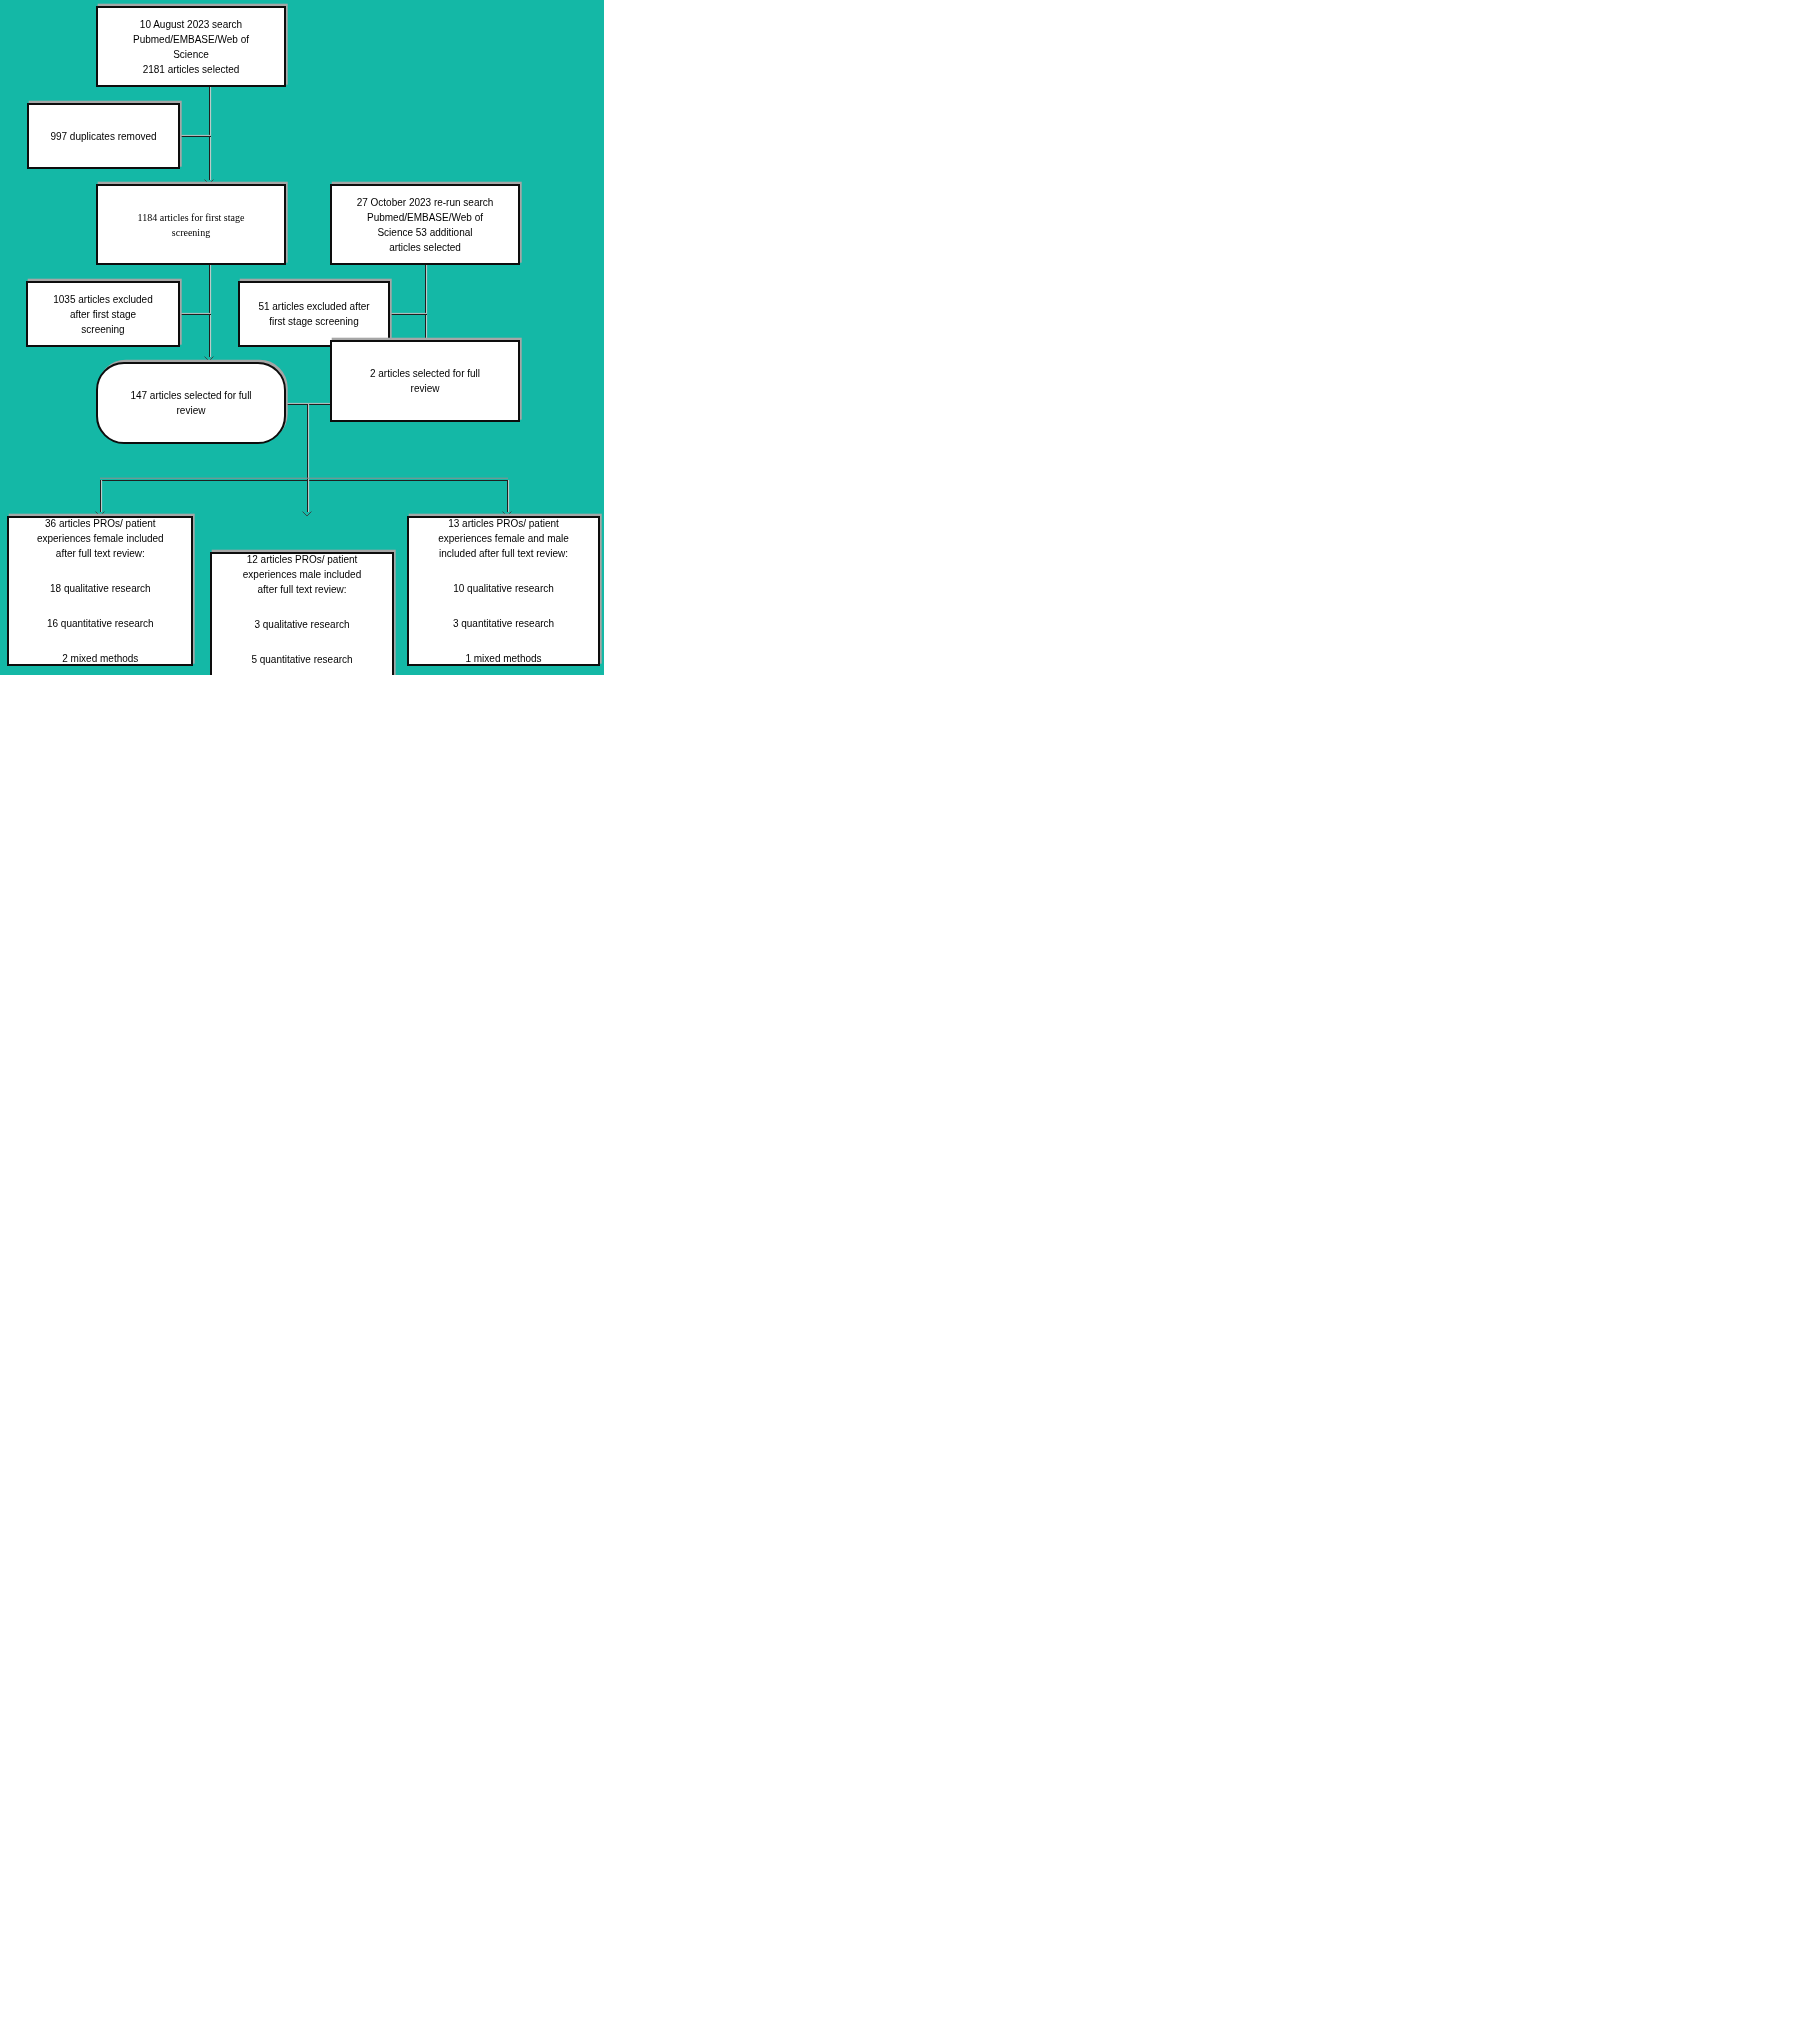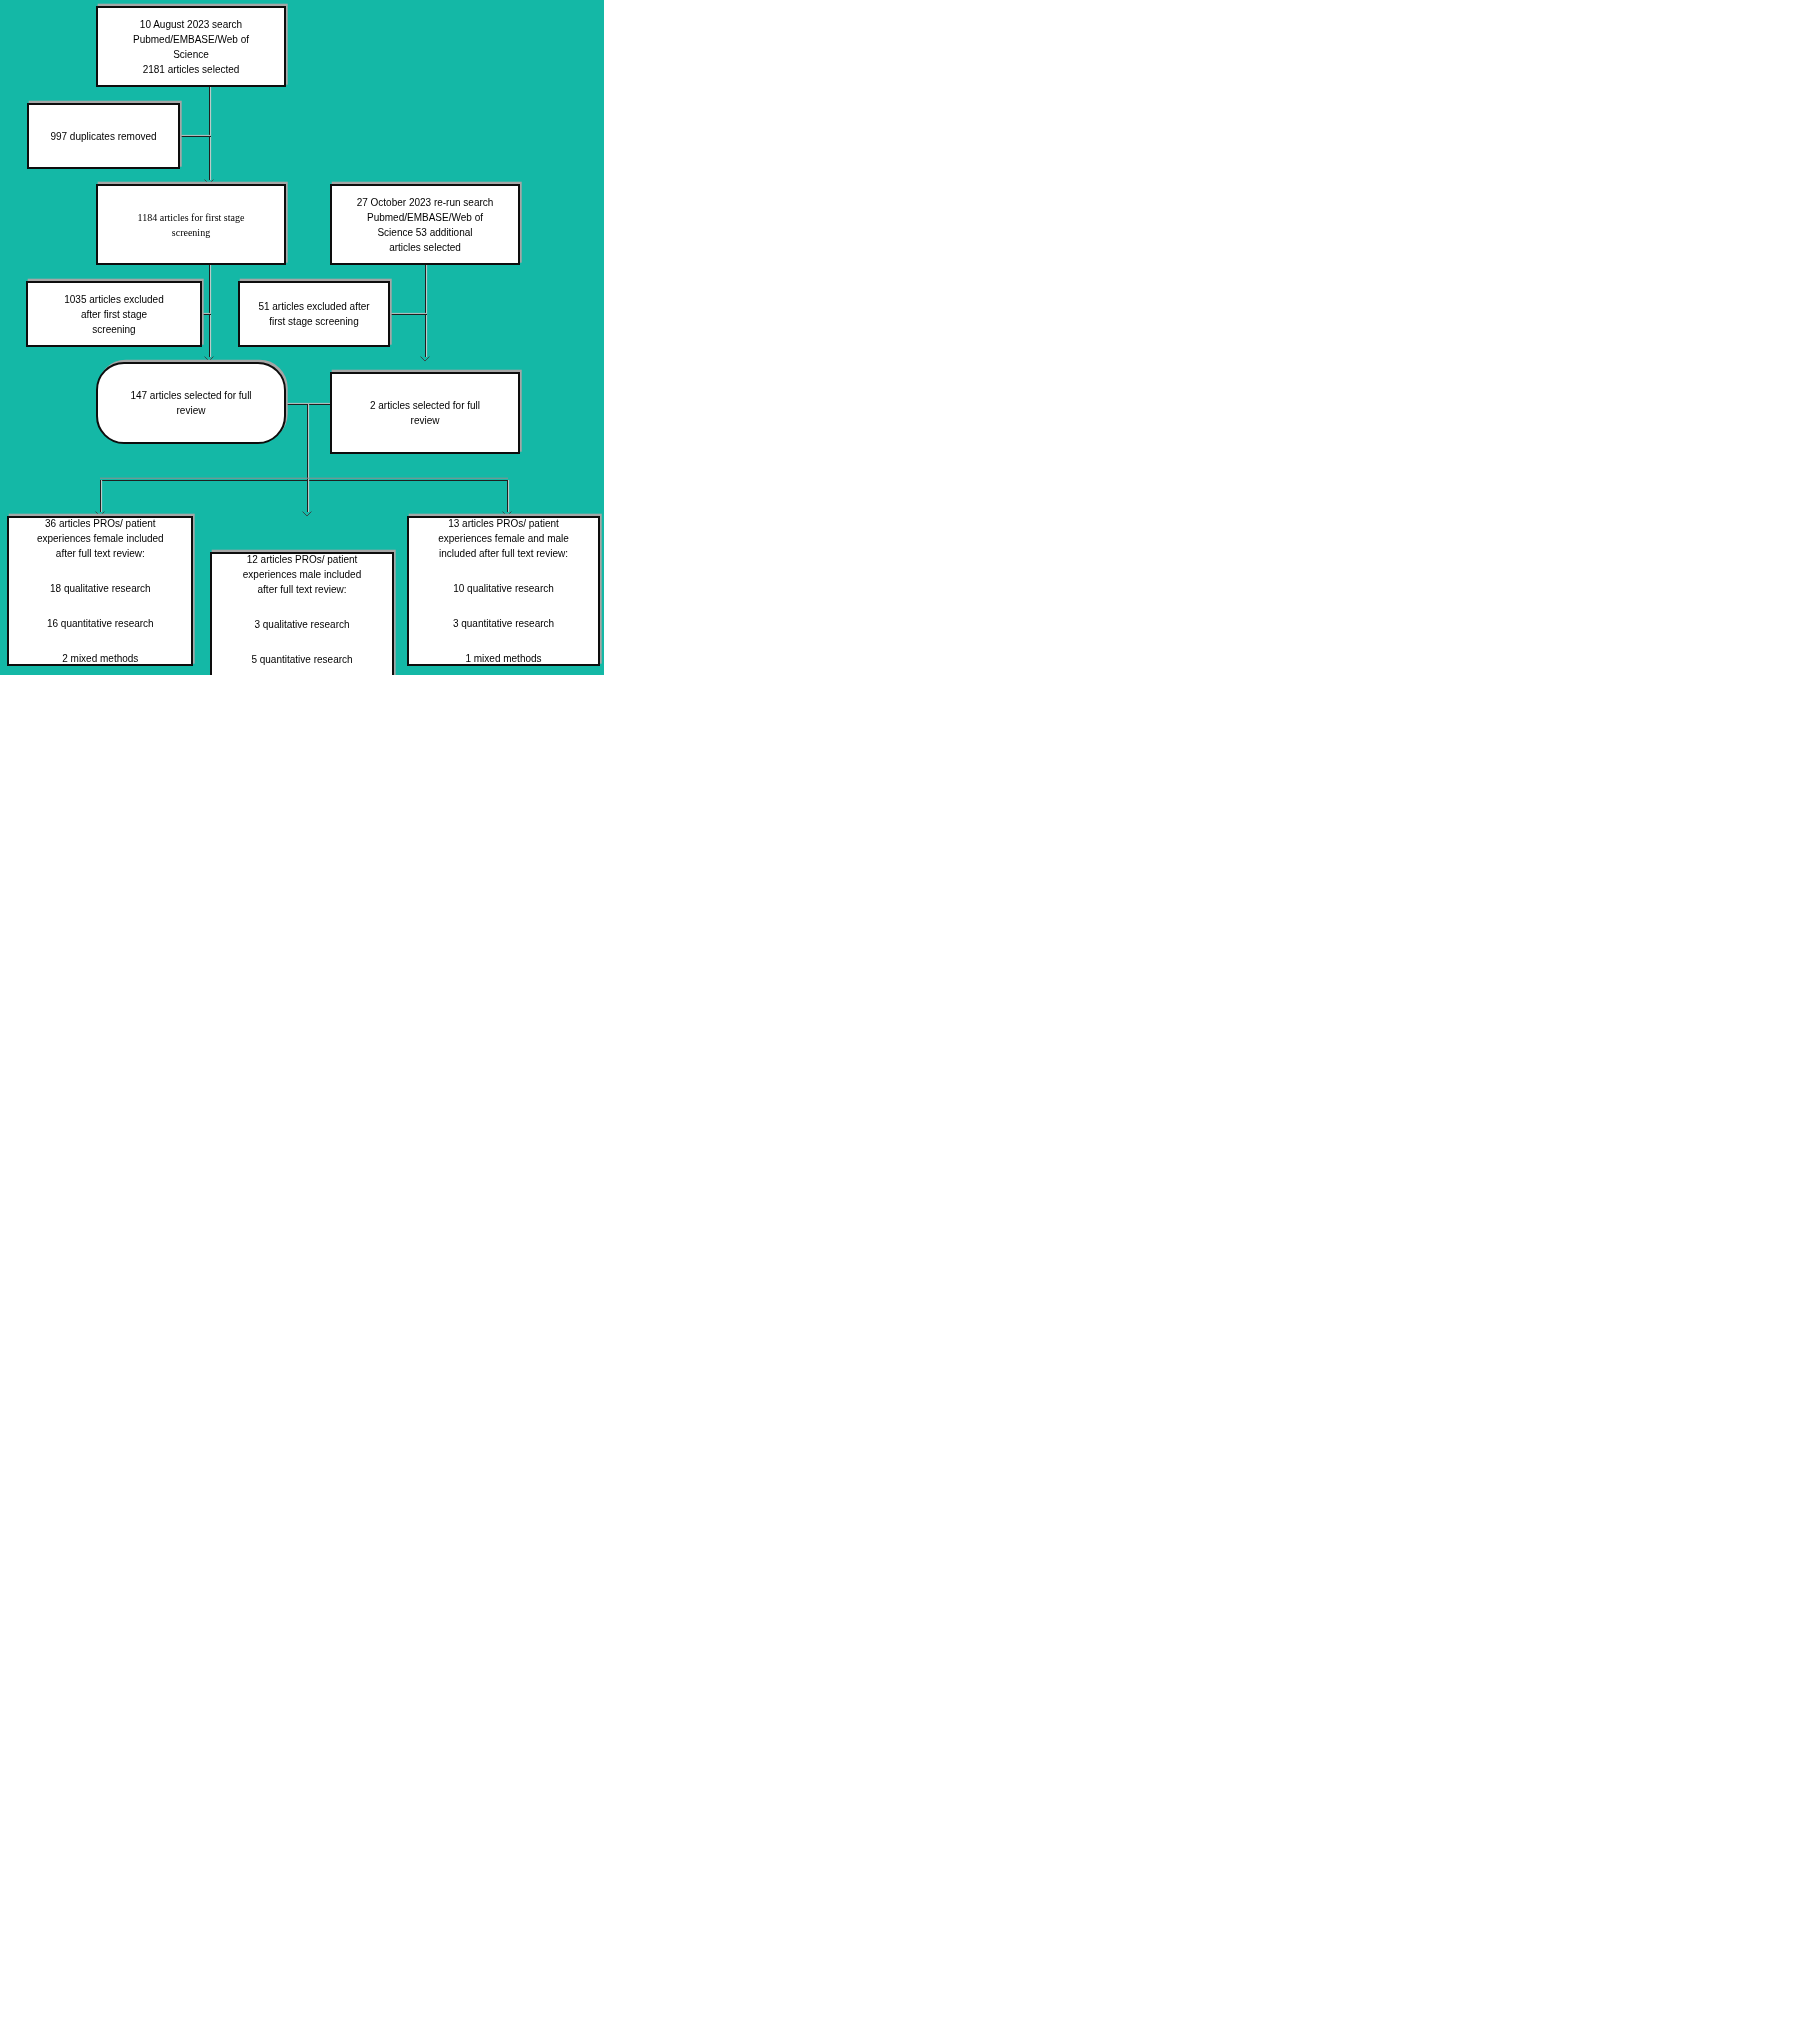--- a/index.html
+++ b/index.html
@@ -109,31 +109,31 @@
   <div class="box" style="left:27px; top:103px; width:153px; height:66px;">997 duplicates removed</div>
 
   <div class="box" style="left:96px; top:184px; width:190px; height:81px;font-family:Liberation Serif, serif;">1184 articles for first stage
 screening</div>
 
   <div class="box" style="left:330px; top:184px; width:190px; height:81px;">27 October 2023 re-run search
 Pubmed/EMBASE/Web of
 Science 53 additional
 articles selected</div>
 
-  <div class="box" style="left:26px; top:281px; width:176px; height:66px;">1035 articles excluded
+  <div class="box" style="left:26px; top:281px; width:154px; height:66px;">1035 articles excluded
 after first stage
 screening</div>
 
   <div class="box" style="left:238px; top:281px; width:152px; height:66px;">51 articles excluded after
 first stage screening</div>
 
   <div class="box" style="left:96px; top:362px; width:190px; height:82px;border-radius:28px;">147 articles selected for full
 review</div>
 
-  <div class="box" style="left:330px; top:372px; width:190px; height:82px;">2 articles selected for full
+  <div class="box" style="left:330px; top:340px; width:190px; height:82px;">2 articles selected for full
 review</div>
 
   <div class="box tall" style="left:7.3px; top:516px; width:186px; height:150px;">
     <div class="para">36 articles PROs/ patient
 experiences female included
 after full text review:</div>
     <div class="stat">18 qualitative research</div>
     <div class="stat">16 quantitative research</div>
     <div class="stat">2 mixed methods</div>
   </div>

